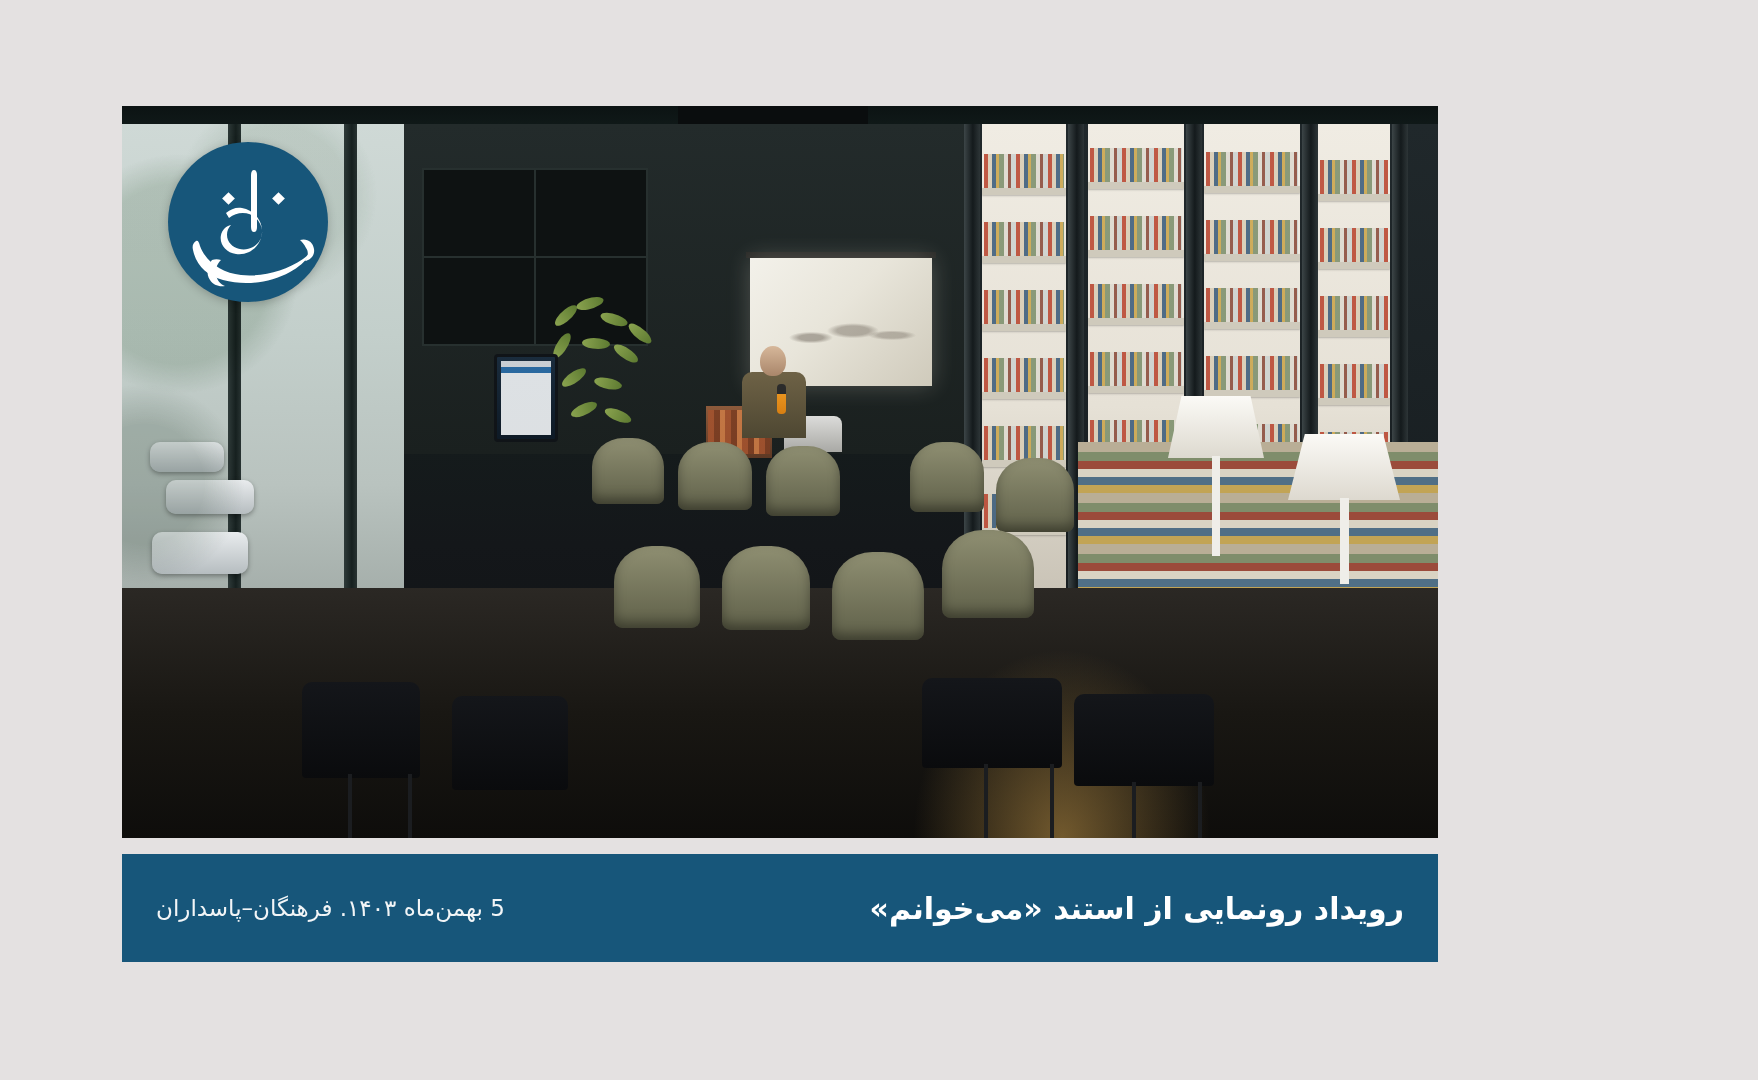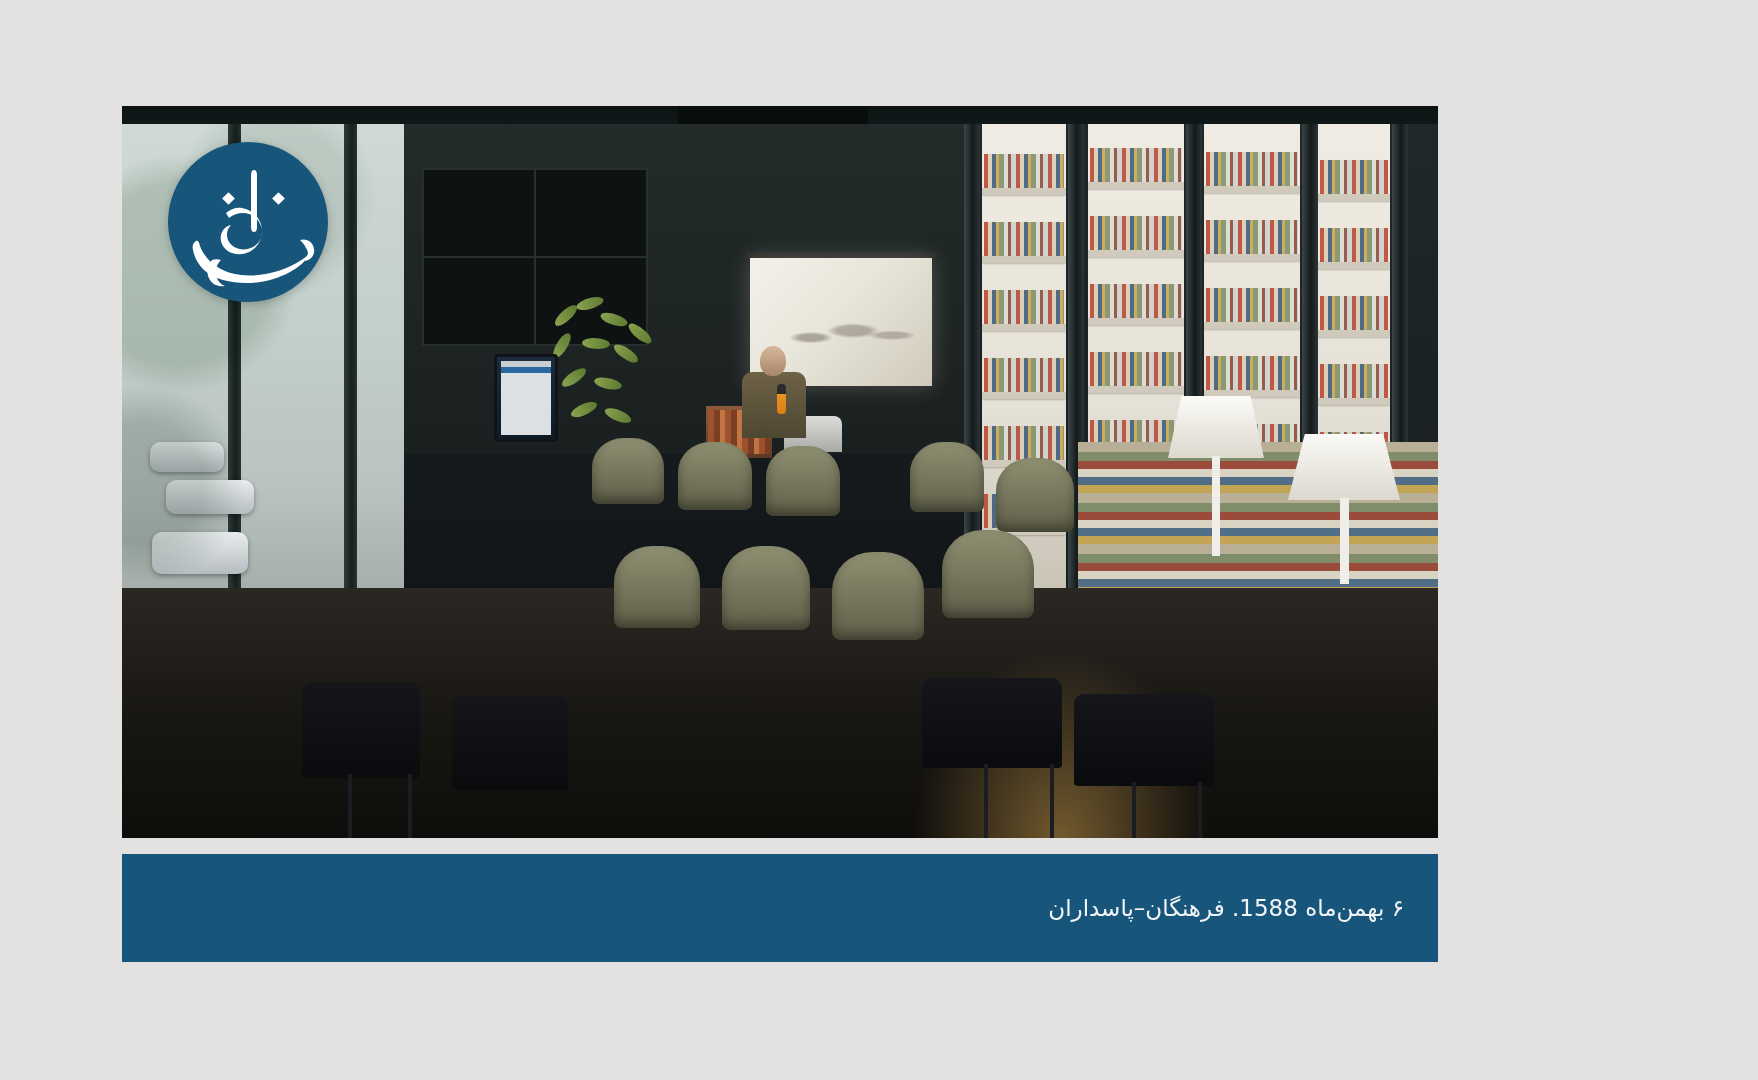--- a/index.html
+++ b/index.html
@@ -679,16 +679,17 @@
 
             <path d="M44 118 c-5 6 -6 14 -2 20 c3 5 9 7 15 6 c-5 -2 -8 -6 -9 -11 c-1 -6 1 -11 5 -15
                      c-3 -1 -6 -1 -9 0 z"></path>
           </g>
         </svg>
       </div>
     </div>
   </div>
 
   <div class="caption-bar">
-    <div class="caption-meta">۶ بهمن‌ماه 1588. فرهنگان–پاسداران</div>
+    <div class="caption-title">رویداد رونمایی از استند «می‌خوانم»</div>
+    <div class="caption-meta">5 بهمن‌ماه ۱۴۰۳. فرهنگان–پاسداران</div>
   </div>
 
 </div>
 
 </body></html>

